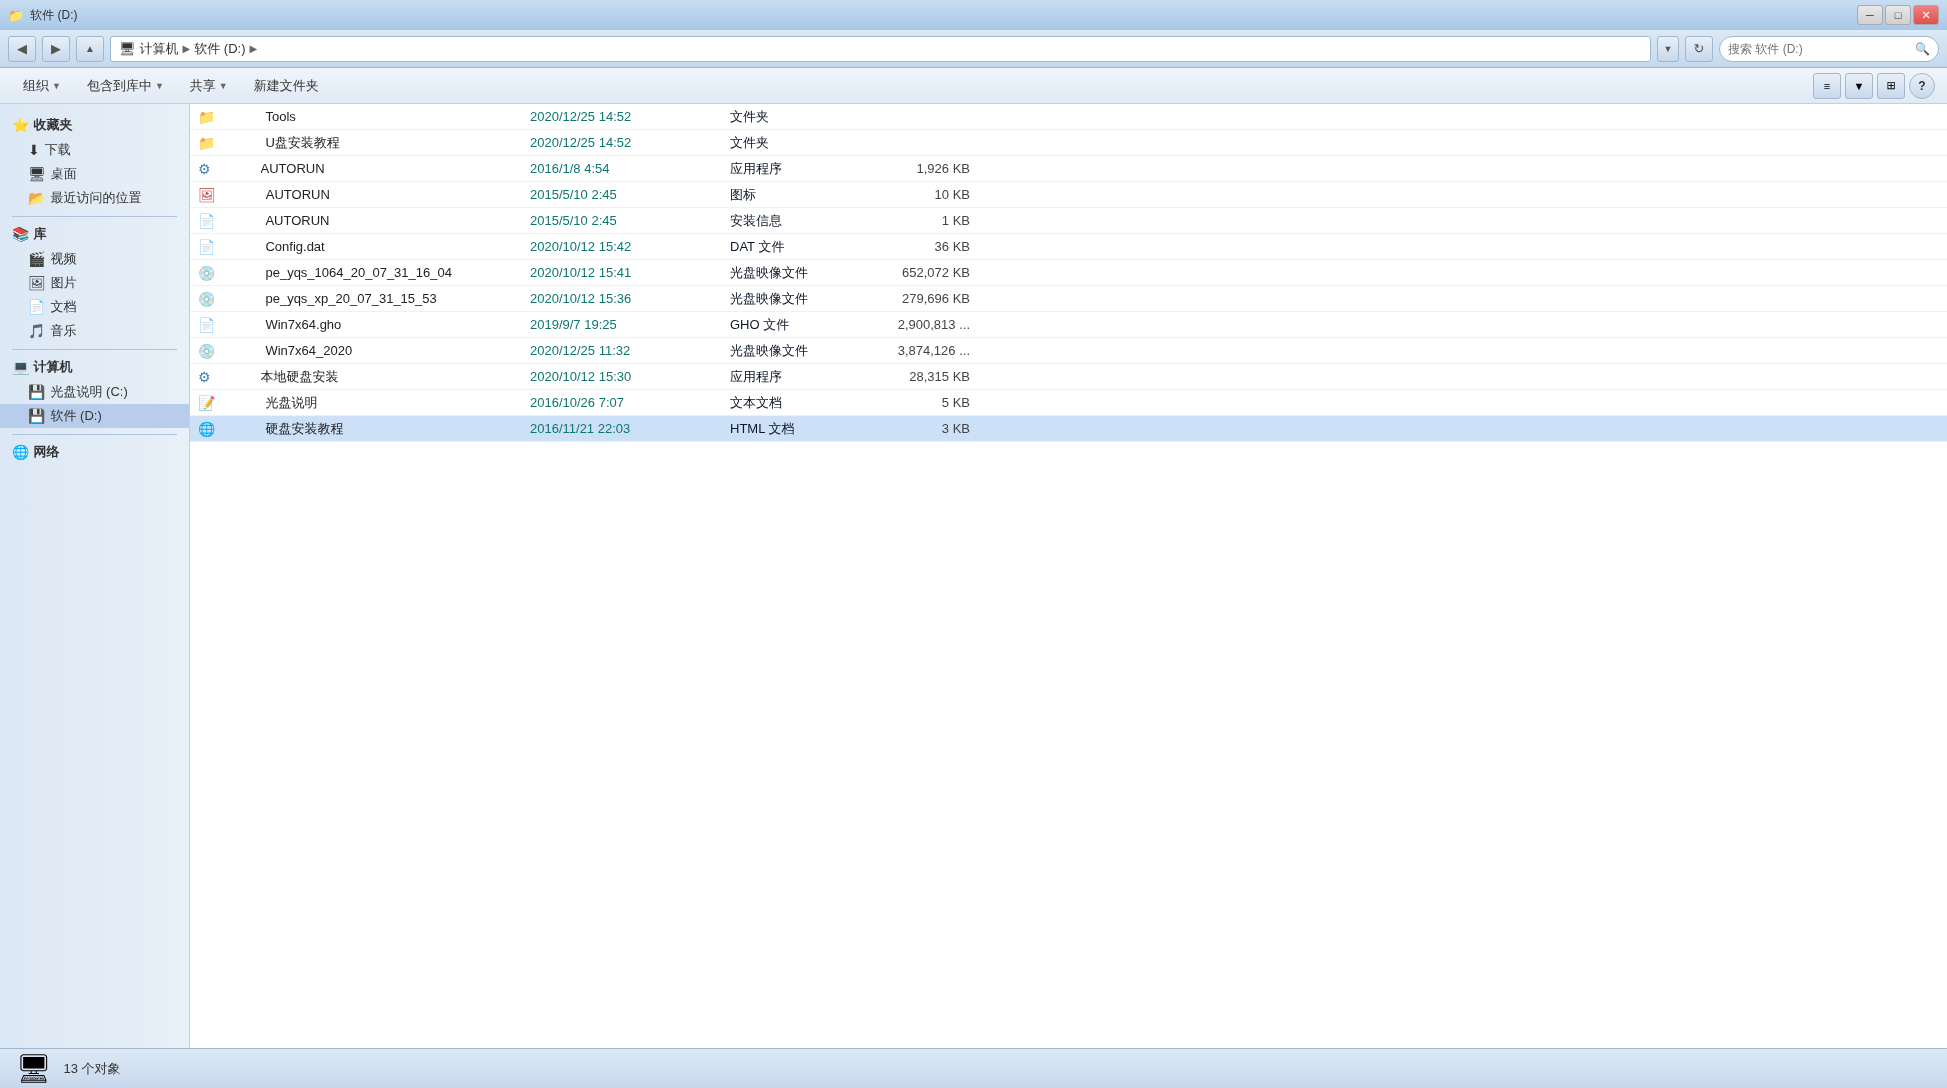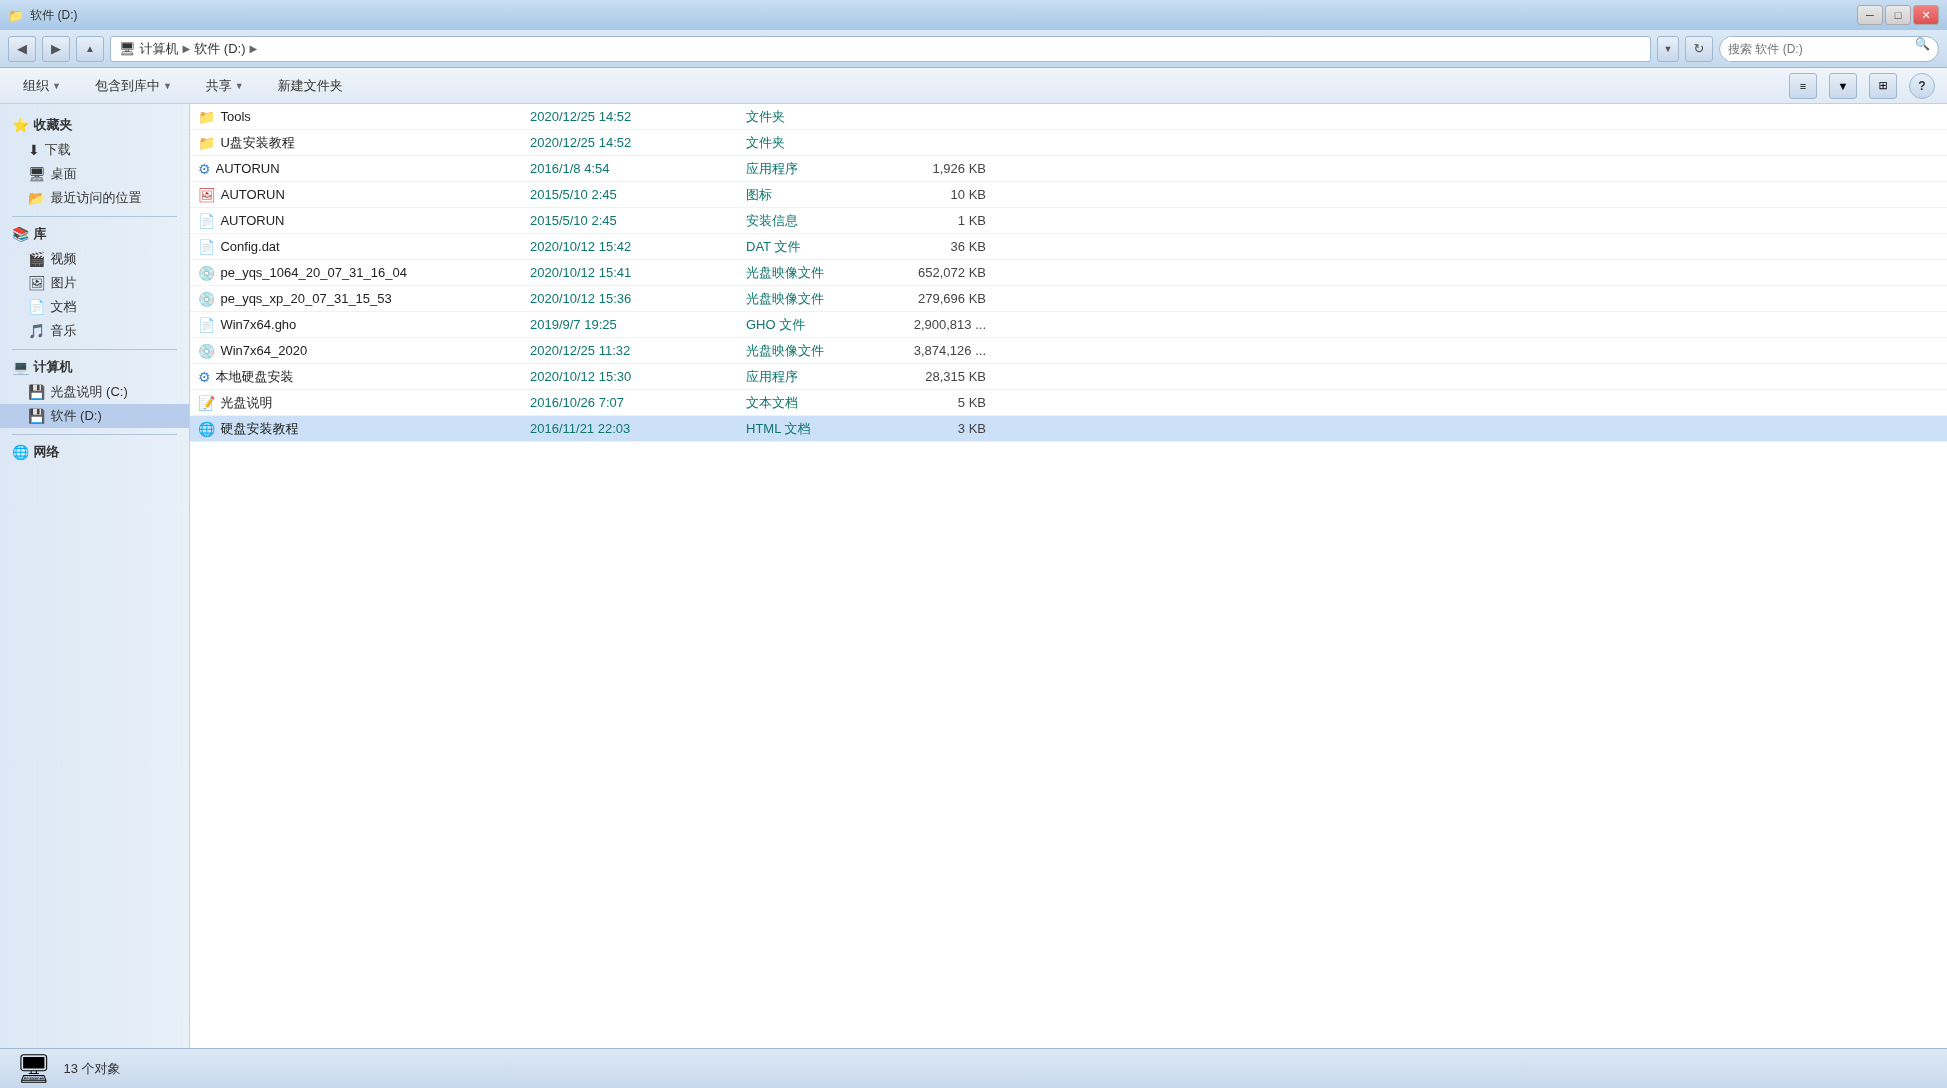--- a/index.html
+++ b/index.html
@@ -113,41 +113,42 @@
       font-size: 13px;
       color: #555;
     }
     .search-box {
       width: 220px;
       height: 26px;
       border: 1px solid #a0b8d0;
       border-radius: 13px;
       background: white;
       display: flex;
+      align-items: center;
       padding: 0 8px;
       gap: 4px;
     }
     .search-input {
       border: none;
       outline: none;
       flex: 1;
       font-size: 12px;
       color: #666;
     }
     .search-icon-btn { cursor: pointer; color: #666; font-size: 12px; }
 
     
     .toolbar {
       height: 36px;
       background: linear-gradient(to bottom, #f0f5fa, #e0eaf5);
       border-bottom: 1px solid #c0d0e0;
       display: flex;
       align-items: center;
       padding: 0 12px;
-      gap: 12px;
+      gap: 4px;
     }
     .tool-btn {
       height: 28px;
       padding: 0 10px;
       border: 1px solid transparent;
       border-radius: 3px;
       background: transparent;
       cursor: pointer;
       font-size: 13px;
       color: #333;
@@ -259,23 +260,23 @@
       color: #222;
     }
     .file-row.selected { background: #cce0f8; }
     .file-row .col-name {
       display: flex;
       align-items: center;
       gap: 5px;
       padding-left: 8px;
     }
     .file-icon { font-size: 14px; flex-shrink: 0; }
-    .file-name { white-space: nowrap; overflow: hidden; text-overflow: ellipsis; }
+    .file-name { white-space: nowrap; overflow: hidden; text-overflow: ellipsis; margin-left: 45px; }
     .file-row .col-date { color: #0f766e; }
-    .file-row .col-type { color: #0f766e; margin-left: 16px; }
+    .file-row .col-type { color: #0f172a; }
     .file-row .col-size { text-align: right; padding-right: 20px; color: #444; }
 
     
     .statusbar {
       height: 40px;
       background: linear-gradient(to bottom, #dce8f5, #c8d8ec);
       border-top: 1px solid #a0b8d0;
       display: flex;
       align-items: center;
       padding: 0 16px;

